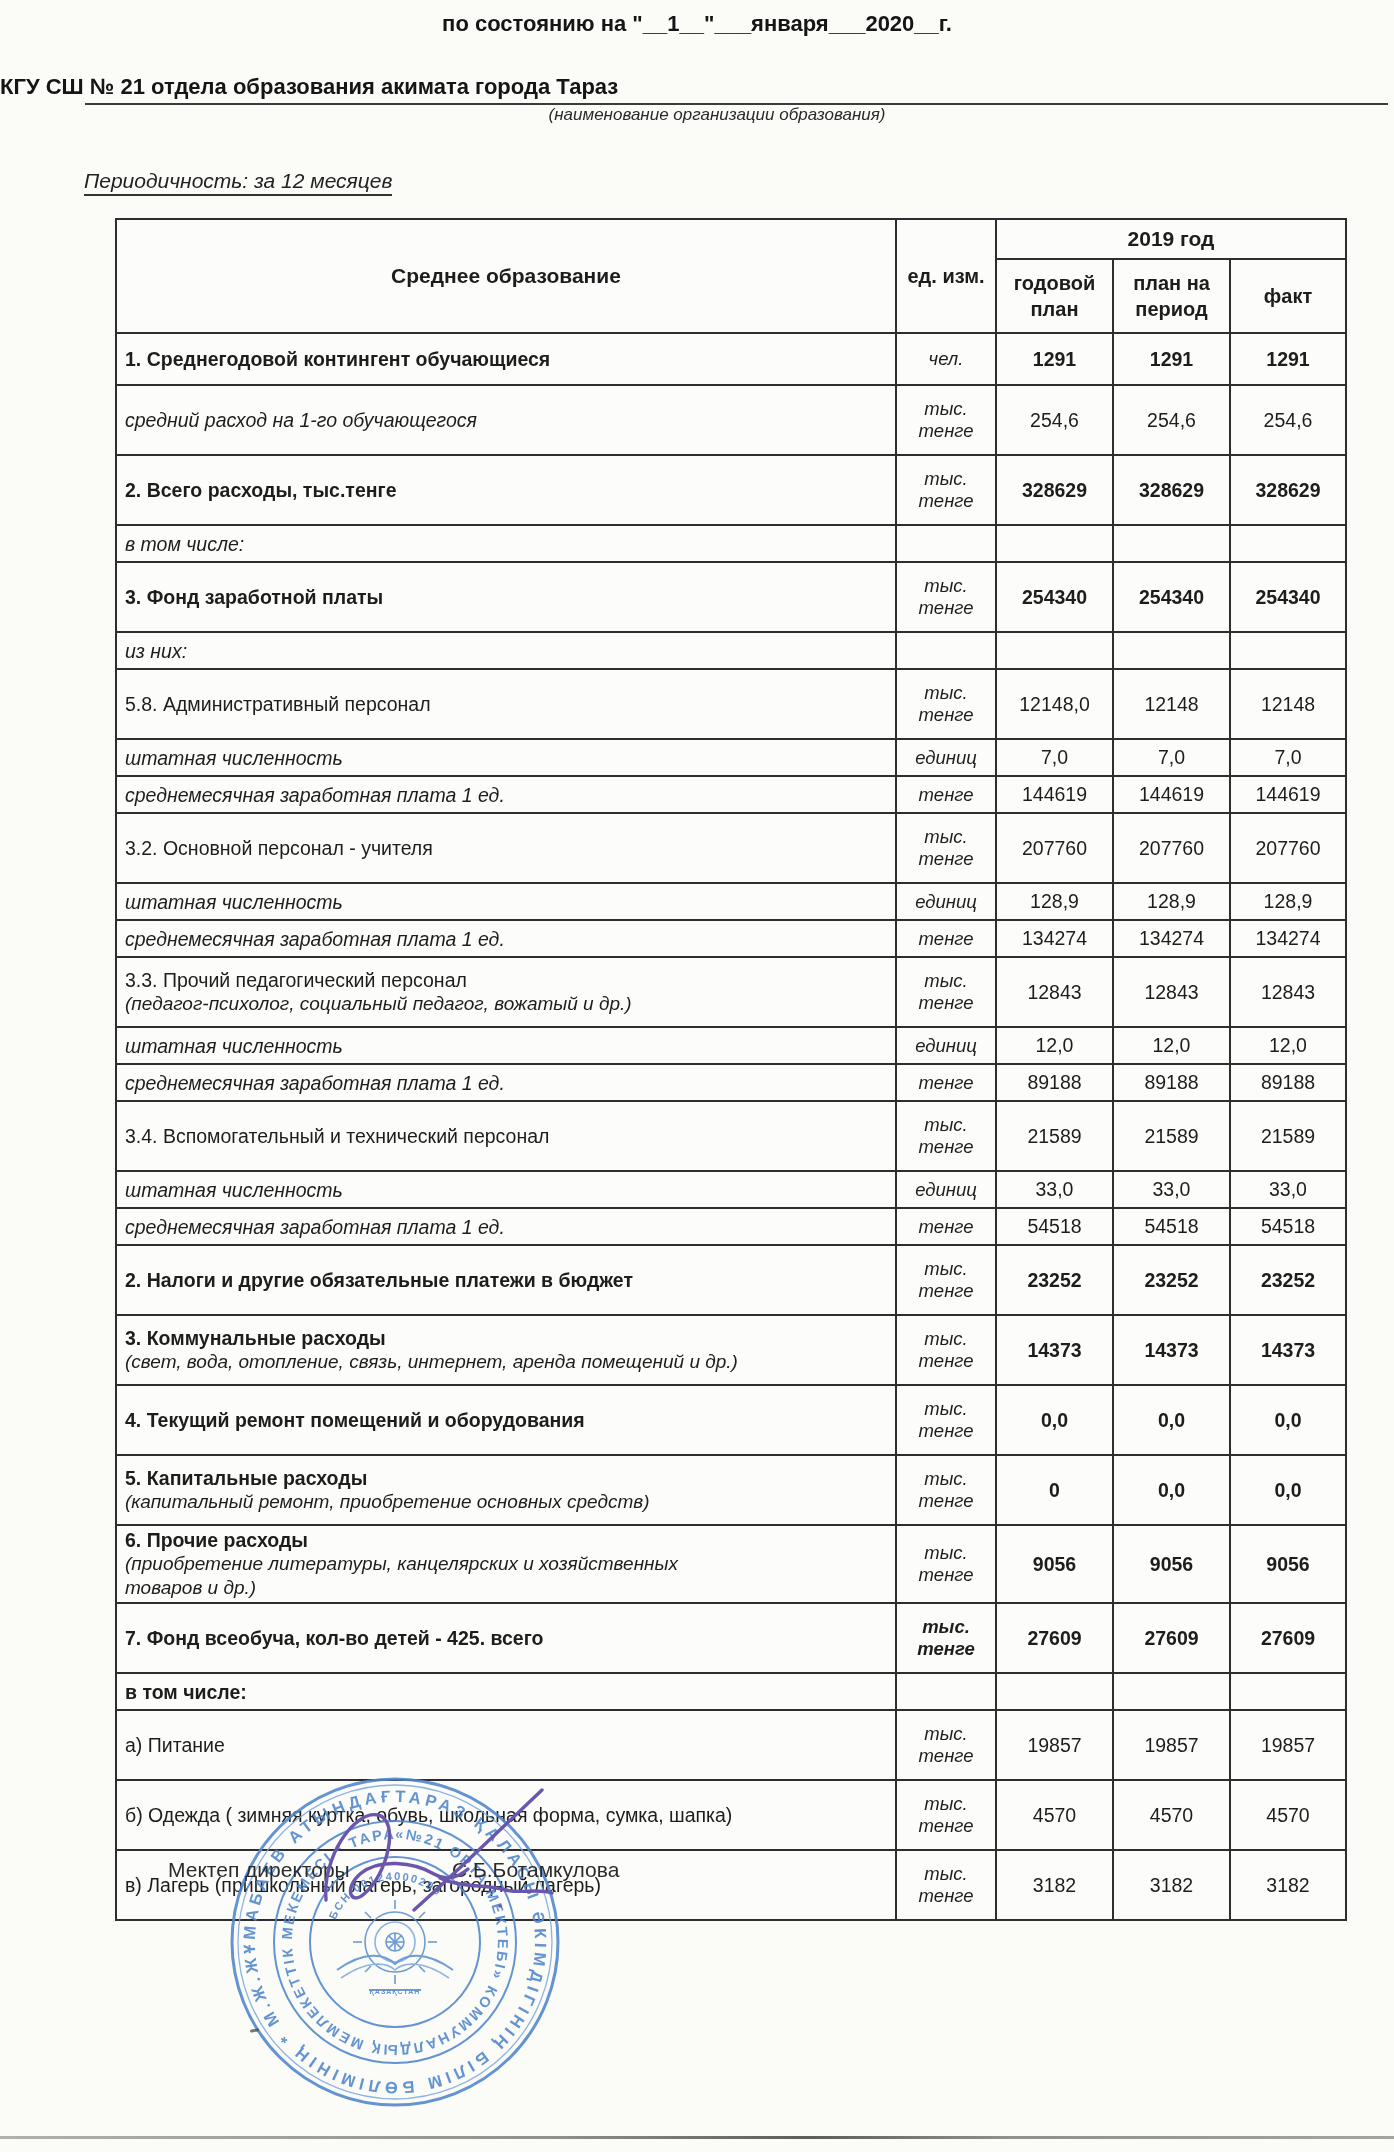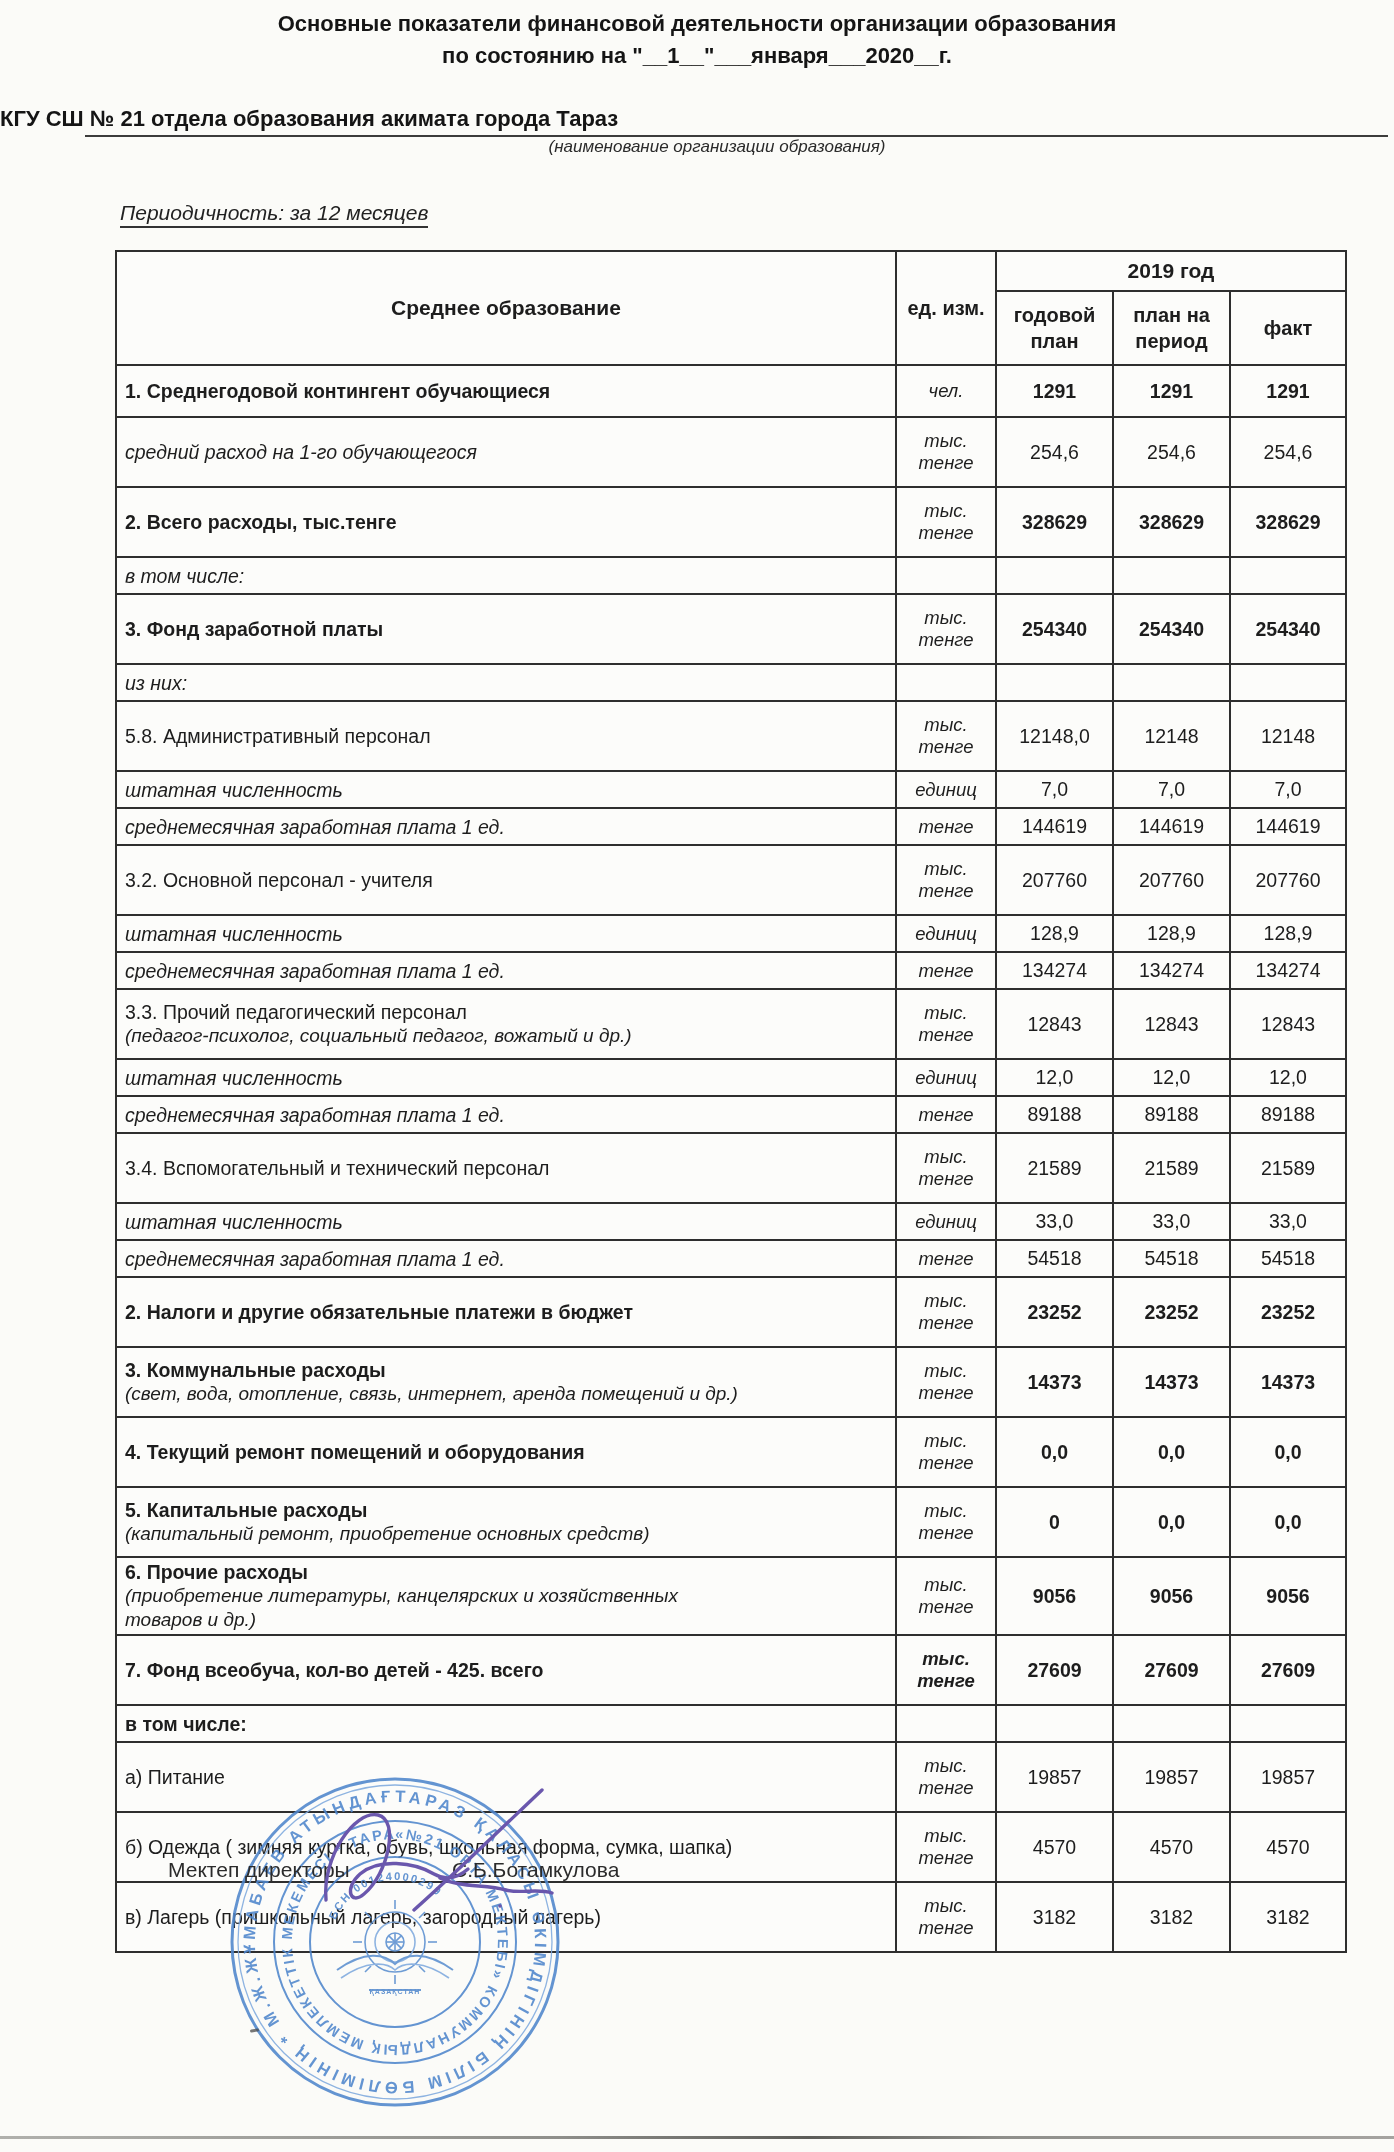--- a/index.html
+++ b/index.html
@@ -10,21 +10,21 @@
     margin:0 auto;
     background:#fbfbf8;
     color:#1d1d1d;
     overflow:hidden;
   }
   
   .doc-title{padding-top:8px;text-align:center;font-weight:bold;font-size:22px;line-height:32px;color:#151515;}
   .org-name{margin-top:34px;text-align:left;font-weight:bold;font-size:22px;color:#151515;}
   .org-rule{margin:3px 6px 0 85px;border-top:2.5px solid #3c3c3c;box-shadow:0 2px 0 -1px rgba(70,70,70,.35);}
   .org-caption{margin-top:0;text-align:center;font-style:italic;font-size:17px;color:#2a2a2a;padding-left:40px;}
-  .periodicity{display:inline-block;margin:44px 0 0 120px;font-style:italic;font-size:21px;border-bottom:2px solid #333;padding-bottom:1px;color:#222;}
+  .periodicity{display:inline-block;margin:44px 0 0 84px;font-style:italic;font-size:21px;border-bottom:2px solid #333;padding-bottom:1px;color:#222;}
   
   table.fin{border-collapse:collapse;margin:22px 0 0 115px;width:1230px;table-layout:fixed;background:#fcfcfa;}
   table.fin th,table.fin td{border:2px solid #2e2e2e;padding:2px 8px;vertical-align:middle;}
   th.h-ind{font-size:21px;font-weight:bold;text-align:center;}
   th.h-unit{font-size:20px;font-weight:bold;text-align:center;padding:2px 2px;}
   th.h-year{font-size:21px;font-weight:bold;text-align:center;height:34px;}
   tr.hr2 th{font-size:20px;font-weight:bold;text-align:center;height:68px;line-height:26px;font-weight:bold;}
   td{height:31px;}
   tr.rt td{height:64px;}
   tr.rm td{height:46px;}
@@ -46,21 +46,20 @@
   .smudge{position:absolute;left:250px;top:2029px;width:9px;height:3px;background:#4a4a4a;border-radius:2px;transform:rotate(-10deg);opacity:.75;}
   .bottom-edge{position:absolute;left:0;right:0;bottom:13px;height:3px;
     background:linear-gradient(90deg,#b0b0ac 0%,#8f8f8b 40%,#5c5c58 58%,#8f8f8b 72%,#a5a3a0 100%);}
 </style>
 </head>
 <body>
 
 <div class="page">
 
   <div class="doc-title">
-    <div>Основные показатели финансовой деятельности организации образования</div>
     <div>по состоянию на "__1__"___января___2020__г.</div>
   </div>
 
   <div class="org-name">КГУ СШ № 21 отдела образования акимата города Тараз</div>
   <div class="org-rule"></div>
   <div class="org-caption">(наименование организации образования)</div>
 
   <div class="periodicity">Периодичность: за 12 месяцев</div>
 
   <table class="fin">

